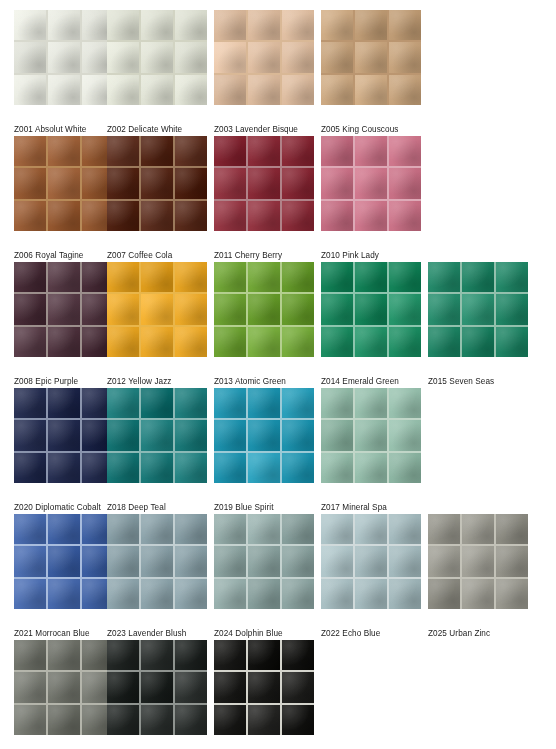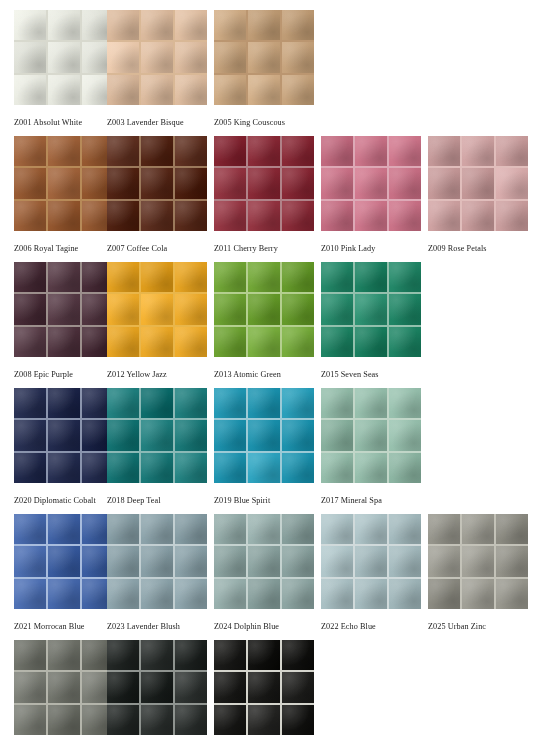--- a/index.html
+++ b/index.html
@@ -62,25 +62,25 @@
     left: 0; top: 0; right: 0; bottom: 0;
     background:
       radial-gradient(ellipse at 22% 18%, rgba(255,255,255,0.16), rgba(255,255,255,0) 58%),
       radial-gradient(ellipse at 78% 74%, rgba(0,0,0,0.16), rgba(0,0,0,0) 62%),
       linear-gradient(118deg, rgba(255,255,255,0.07) 0%, rgba(0,0,0,0.09) 100%);
     pointer-events: none;
   }
 
   
   .swatch-label {
-    margin-top: 12px;
+    margin-top: 19px;
     font-size: 8.2px;
     line-height: 11px;
     color: #1c1c1c;
-    font-family: Liberation Serif, serif;
+    font-family: Liberation Sans, sans-serif;
     letter-spacing: 0.08px;
     white-space: nowrap;
   }
   .swatch-cell.empty .mosaic,
   .swatch-cell.empty .swatch-label { visibility: hidden; }
 </style>
 </head>
 <body>
 
 <div id="swatch-grid">
@@ -93,20 +93,34 @@
           <div class="tile" style="background: rgb(227, 229, 219);"></div>
           <div class="tile" style="background: rgb(235, 237, 227);"></div>
           <div class="tile" style="background: rgb(231, 233, 223);"></div>
           <div class="tile" style="background: rgb(240, 242, 232);"></div>
           <div class="tile" style="background: rgb(237, 239, 229);"></div>
           <div class="tile" style="background: rgb(240, 242, 232);"></div>
         </div>
         <div class="swatch-label">Z001 Absolut White</div>
       </div>
       <div class="swatch-cell">
+        <div class="mosaic" style="background: rgb(210, 212, 195);">
+          <div class="tile" style="background: rgb(227, 230, 215);"></div>
+          <div class="tile" style="background: rgb(228, 231, 216);"></div>
+          <div class="tile" style="background: rgb(226, 229, 214);"></div>
+          <div class="tile" style="background: rgb(235, 238, 223);"></div>
+          <div class="tile" style="background: rgb(229, 232, 217);"></div>
+          <div class="tile" style="background: rgb(224, 227, 212);"></div>
+          <div class="tile" style="background: rgb(235, 238, 223);"></div>
+          <div class="tile" style="background: rgb(229, 232, 217);"></div>
+          <div class="tile" style="background: rgb(233, 236, 221);"></div>
+        </div>
+        <div class="swatch-label">Z002 Delicate White</div>
+      </div>
+      <div class="swatch-cell">
         <div class="mosaic" style="background: rgb(217, 184, 150);">
           <div class="tile" style="background: rgb(223, 187, 156);"></div>
           <div class="tile" style="background: rgb(224, 188, 157);"></div>
           <div class="tile" style="background: rgb(230, 194, 163);"></div>
           <div class="tile" style="background: rgb(243, 207, 176);"></div>
           <div class="tile" style="background: rgb(229, 193, 162);"></div>
           <div class="tile" style="background: rgb(226, 190, 159);"></div>
           <div class="tile" style="background: rgb(221, 185, 154);"></div>
           <div class="tile" style="background: rgb(225, 189, 158);"></div>
           <div class="tile" style="background: rgb(227, 191, 160);"></div>
@@ -178,34 +192,20 @@
           <div class="tile" style="background: rgb(211, 116, 139);"></div>
           <div class="tile" style="background: rgb(206, 111, 134);"></div>
           <div class="tile" style="background: rgb(212, 117, 140);"></div>
           <div class="tile" style="background: rgb(204, 109, 132);"></div>
           <div class="tile" style="background: rgb(199, 104, 127);"></div>
           <div class="tile" style="background: rgb(210, 115, 138);"></div>
           <div class="tile" style="background: rgb(206, 111, 134);"></div>
         </div>
         <div class="swatch-label">Z010 Pink Lady</div>
       </div>
-      <div class="swatch-cell">
-        <div class="mosaic" style="background: rgb(224, 189, 187);">
-          <div class="tile" style="background: rgb(200, 152, 152);"></div>
-          <div class="tile" style="background: rgb(213, 165, 165);"></div>
-          <div class="tile" style="background: rgb(206, 158, 158);"></div>
-          <div class="tile" style="background: rgb(201, 153, 153);"></div>
-          <div class="tile" style="background: rgb(198, 150, 150);"></div>
-          <div class="tile" style="background: rgb(222, 174, 174);"></div>
-          <div class="tile" style="background: rgb(211, 163, 163);"></div>
-          <div class="tile" style="background: rgb(205, 157, 157);"></div>
-          <div class="tile" style="background: rgb(206, 158, 158);"></div>
-        </div>
-        <div class="swatch-label">Z009 Rose Petals</div>
-      </div>
     </div>
     <div class="swatch-row">
       <div class="swatch-cell">
         <div class="mosaic" style="background: rgb(156, 143, 140);">
           <div class="tile" style="background: rgb(65, 35, 47);"></div>
           <div class="tile" style="background: rgb(81, 51, 63);"></div>
           <div class="tile" style="background: rgb(64, 34, 46);"></div>
           <div class="tile" style="background: rgb(65, 35, 47);"></div>
           <div class="tile" style="background: rgb(82, 52, 64);"></div>
           <div class="tile" style="background: rgb(74, 44, 56);"></div>
@@ -237,20 +237,34 @@
           <div class="tile" style="background: rgb(106, 163, 42);"></div>
           <div class="tile" style="background: rgb(98, 155, 34);"></div>
           <div class="tile" style="background: rgb(97, 154, 33);"></div>
           <div class="tile" style="background: rgb(105, 162, 41);"></div>
           <div class="tile" style="background: rgb(119, 176, 55);"></div>
           <div class="tile" style="background: rgb(116, 173, 52);"></div>
         </div>
         <div class="swatch-label">Z013 Atomic Green</div>
       </div>
       <div class="swatch-cell">
+        <div class="mosaic" style="background: rgb(141, 197, 174);">
+          <div class="tile" style="background: rgb(7, 128, 82);"></div>
+          <div class="tile" style="background: rgb(7, 128, 82);"></div>
+          <div class="tile" style="background: rgb(8, 129, 83);"></div>
+          <div class="tile" style="background: rgb(16, 137, 91);"></div>
+          <div class="tile" style="background: rgb(9, 130, 84);"></div>
+          <div class="tile" style="background: rgb(28, 149, 103);"></div>
+          <div class="tile" style="background: rgb(18, 139, 93);"></div>
+          <div class="tile" style="background: rgb(27, 148, 102);"></div>
+          <div class="tile" style="background: rgb(20, 141, 95);"></div>
+        </div>
+        <div class="swatch-label">Z014 Emerald Green</div>
+      </div>
+      <div class="swatch-cell">
         <div class="mosaic" style="background: rgb(147, 192, 173);">
           <div class="tile" style="background: rgb(26, 135, 101);"></div>
           <div class="tile" style="background: rgb(18, 127, 93);"></div>
           <div class="tile" style="background: rgb(25, 134, 100);"></div>
           <div class="tile" style="background: rgb(31, 140, 106);"></div>
           <div class="tile" style="background: rgb(37, 146, 112);"></div>
           <div class="tile" style="background: rgb(22, 131, 97);"></div>
           <div class="tile" style="background: rgb(21, 130, 96);"></div>
           <div class="tile" style="background: rgb(16, 125, 91);"></div>
           <div class="tile" style="background: rgb(21, 130, 96);"></div>

